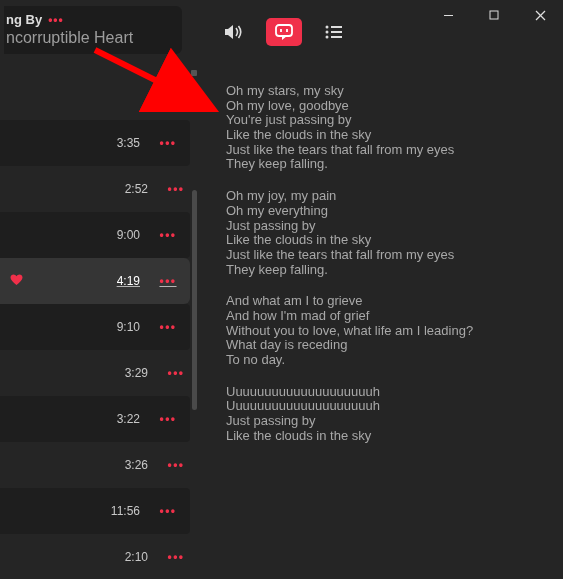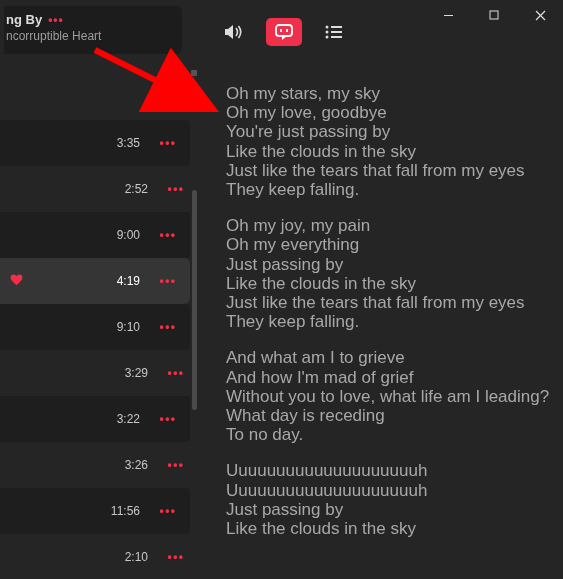--- a/index.html
+++ b/index.html
@@ -49,21 +49,21 @@
     font-size: 13px; font-weight: 600; color: #ddd;
     white-space: nowrap;
   }
   .np-more {
     color: #f0304a;
     font-weight: bold;
     letter-spacing: 1px;
     font-size: 12px;
   }
   .np-row2 {
-    font-size: 12px; color: #9d9d9d;
+    font-size: 16px; color: #9d9d9d;
     white-space: nowrap;
     margin-top: 2px;
   }
 
   .center-controls {
     position: absolute;
     left: 50%; top: 18px;
     transform: translateX(-50%);
     display: flex; gap: 14px; align-items: center;
   }
@@ -114,20 +114,21 @@
   }
   .track-row.alt {
     background: #1e1e1e;
     border-radius: 0 4px 4px 0;
     margin-right: 8px;
   }
   .track-row.active {
     background: #353535;
     border-radius: 0 6px 6px 0;
     margin-right: 8px;
+    text-decoration: underline;
   }
   .track-heart {
     position: absolute;
     left: 10px;
     color: #f0304a;
   }
   .track-dur {
     color: #c8c8c8;
     font-size: 12px;
     min-width: 34px;
@@ -143,21 +144,21 @@
     text-align: center;
   }
 
   
   .lyrics-pane {
     position: absolute;
     top: 68px; left: 208px; right: 0; bottom: 0;
     padding: 16px 10px 10px 18px;
     overflow: hidden;
     color: #a8a8a8;
-    font-size: 17px;
+    font-size: 13px;
     line-height: 1.13;
   }
   .lyrics-pane p { margin-bottom: 17px; white-space: pre-line; }
 
   
   .arrow-annot {
     position: absolute;
     top: 40px; left: 85px;
     z-index: 20;
     pointer-events: none;

